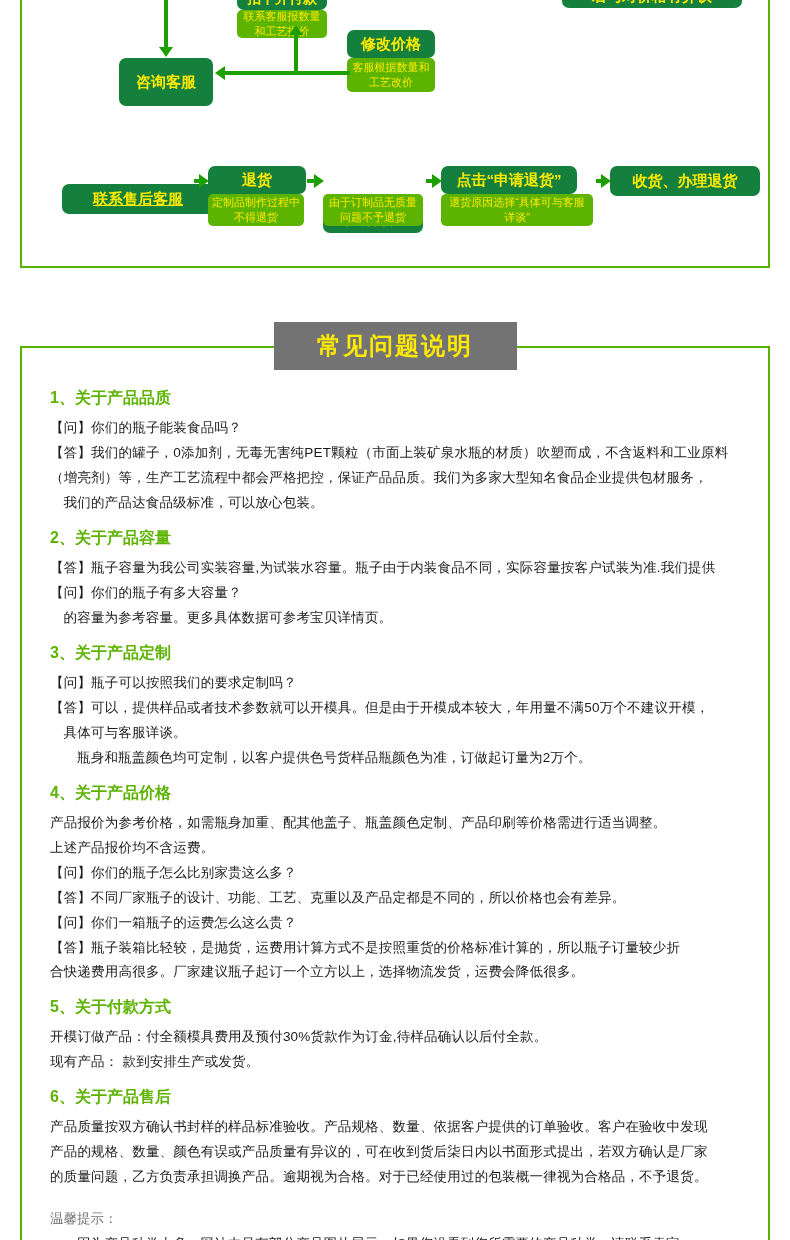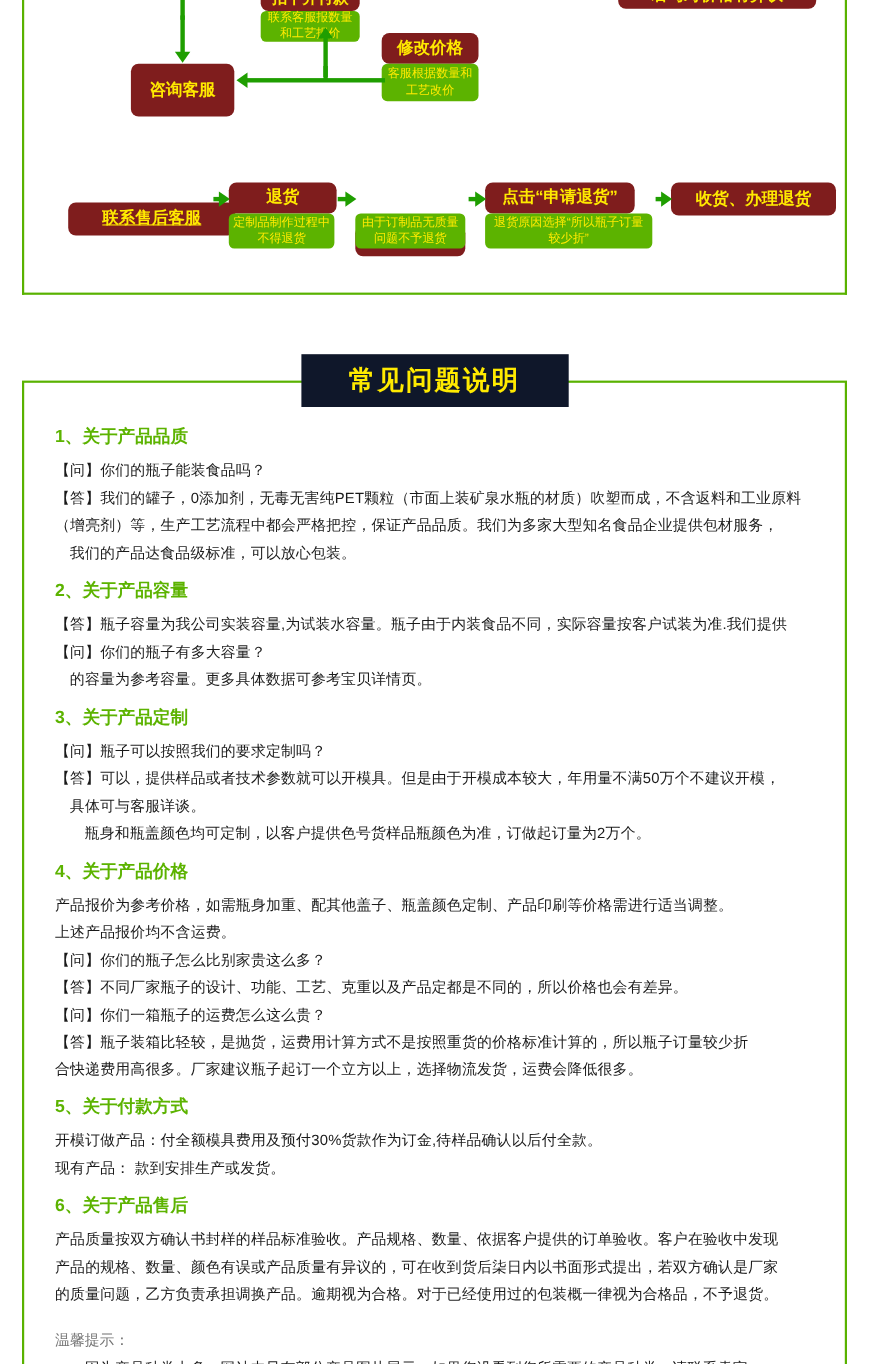--- a/index.html
+++ b/index.html
@@ -20,21 +20,21 @@
     border: 2px solid #59b200;
     border-top: none;
     overflow: hidden;
   }
 
   .flow-inner { position: relative; width: 100%; height: 100%; }
 
   
   .pill {
     position: absolute;
-    background: #7f1d1d;
+    background: #15803d;
     color: #ffffff;
     font-weight: bold;
     border-radius: 7px;
     display: flex;
     align-items: center;
     justify-content: center;
     text-align: center;
     line-height: 1.2;
     white-space: nowrap;
   }
@@ -115,21 +115,21 @@
     position: relative;
     width: 750px;
     margin: 32px auto 0;
     padding-top: 22px;
   }
   .faq-banner {
     position: relative;
     width: 243px;
     height: 48px;
     margin: 0 auto;
-    background: #0f172a;
+    background: #737373;
     color: #ffea00;
     font-size: 24px;
     font-weight: bold;
     letter-spacing: 2px;
     display: flex;
     align-items: center;
     justify-content: center;
     z-index: 3;
   }
   .faq-box {
@@ -188,21 +188,21 @@
 
     <div class="pill yellow" style="left:40px; top:184px; width:152px; height:30px; font-size:15px;text-decoration:underline;">联系售后客服</div>
 
     <div class="pill yellow" style="left:186px; top:166px; width:98px; height:28px; font-size:15px;">退货</div>
     <div class="note" style="left:186px; top:194px; width:96px; height:32px;">定制品制作过程中不得退货</div>
 
     <div class="pill yellow" style="left:301px; top:166px; width:100px; height:28px; font-size:15px;margin-top:39px;">说明情况</div>
     <div class="note" style="left:301px; top:194px; width:100px; height:32px;">由于订制品无质量问题不予退货</div>
 
     <div class="pill yellow" style="left:419px; top:166px; width:136px; height:28px; font-size:15px;">点击“申请退货”</div>
-    <div class="note" style="left:419px; top:194px; width:152px; height:32px;">退货原因选择“所以瓶子订量较少折”</div>
+    <div class="note" style="left:419px; top:194px; width:152px; height:32px;">退货原因选择“具体可与客服详谈”</div>
 
     <div class="pill yellow" style="left:588px; top:166px; width:150px; height:30px; font-size:15px;">收货、办理退货</div>
 
     <div class="arrow-r" style="left:172px; top:179px; width:6px;"></div>
     <div class="arrow-r" style="left:285px; top:179px; width:8px;"></div>
     <div class="arrow-r" style="left:404px; top:179px; width:7px;"></div>
     <div class="arrow-r" style="left:574px; top:179px; width:6px;"></div>
   </div>
 </div>
 

